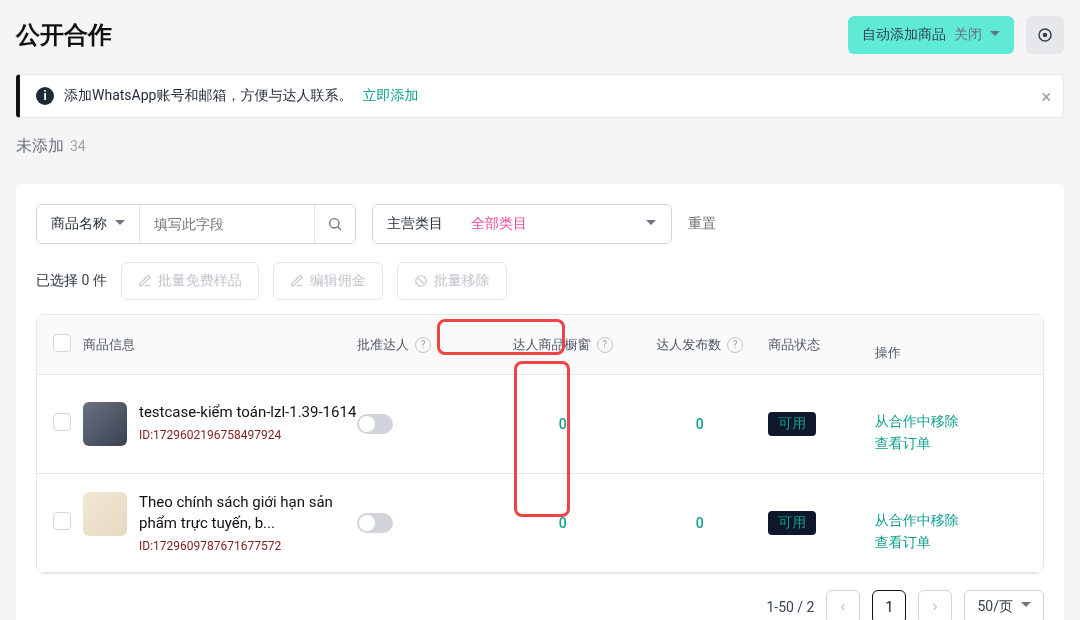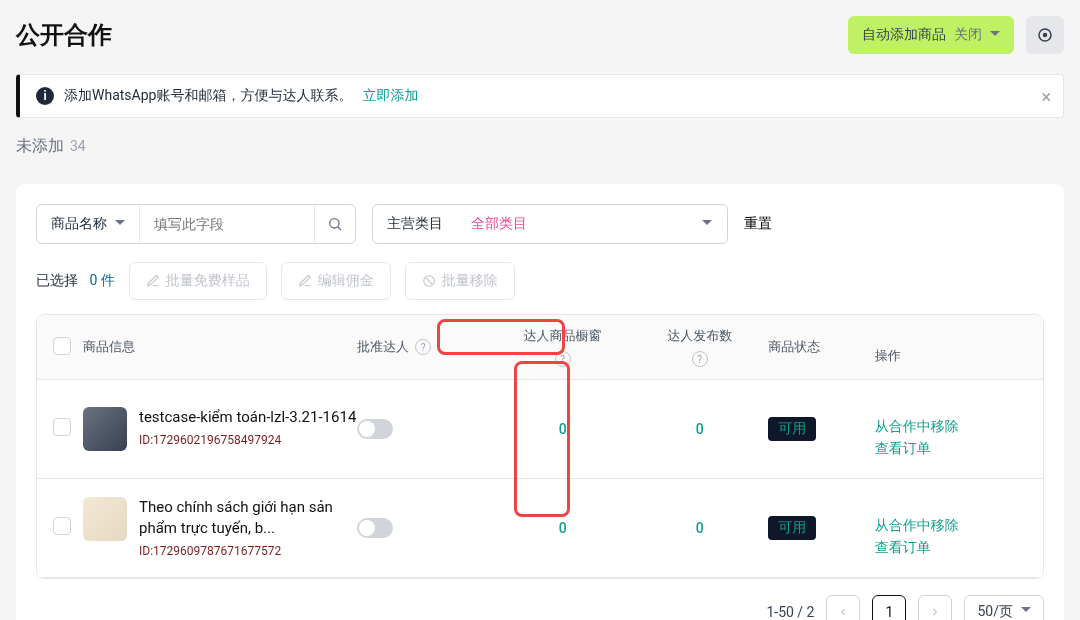--- a/index.html
+++ b/index.html
@@ -1,51 +1,51 @@
 <!DOCTYPE html>
 <html><head>
 <meta charset="utf-8">
 <style>
 * { box-sizing: border-box; margin: 0; padding: 0; }
 body { font-family: -apple-system, BlinkMacSystemFont, "Segoe UI", Roboto, "Helvetica Neue", Arial, sans-serif; background: #f5f5f5; color: #1f2937; font-size: 14px; width: 1080px; }
 .page { padding: 16px 16px 24px 16px; }
 .header-row { display: flex; align-items: center; justify-content: space-between; margin-bottom: 20px; }
 .page-title { font-size: 24px; font-weight: 600; color: #111; }
 .header-actions { display: flex; align-items: center; gap: 12px; }
-.header-chip { background: #bef264; border-radius: 6px; padding: 10px 14px; display: flex; align-items: center; gap: 8px; color: #374151; cursor: pointer; }
+.header-chip { background: #5eead4; border-radius: 6px; padding: 10px 14px; display: flex; align-items: center; gap: 8px; color: #374151; cursor: pointer; }
 .header-chip .muted { color: #6b7280; }
 .round-icon-btn { width: 38px; height: 38px; border-radius: 6px; background: #e5e7eb; display: flex; align-items: center; justify-content: center; cursor: pointer; }
 .alert { background: #fff; border: 1px solid #e5e7eb; border-left: 4px solid #111; border-radius: 4px; padding: 12px 16px; display: flex; align-items: center; gap: 10px; margin-bottom: 18px; position: relative; }
 .alert .info-icon { width: 18px; height: 18px; border-radius: 50%; background: #1f2937; color: #fff; display: inline-flex; align-items: center; justify-content: center; font-size: 12px; font-weight: 700; flex: none; }
 .alert a { color: #0F9F8F; text-decoration: none; cursor: pointer; }
 .alert .close { position: absolute; right: 12px; top: 50%; transform: translateY(-50%); color: #9ca3af; cursor: pointer; font-size: 18px; }
 .tabs { display: flex; gap: 24px; border-bottom: 1px solid transparent; margin-bottom: 16px; }
 .tab { display: flex; align-items: baseline; gap: 6px; padding-bottom: 10px; color: #6b7280; cursor: pointer; font-size: 16px; }
 .tab.active { color: #111; font-weight: 600; border-bottom: 3px solid #111; }
 .tab .count { color: #9ca3af; font-size: 14px; font-weight: 400; }
 .panel { background: #fff; border-radius: 8px; padding: 20px; }
 .filters { display: flex; align-items: center; gap: 16px; margin-bottom: 18px; flex-wrap: wrap; }
 .combo { display: flex; align-items: center; border: 1px solid #d1d5db; border-radius: 6px; height: 40px; overflow: hidden; }
 .combo .seg { padding: 0 14px; display: flex; align-items: center; gap: 8px; height: 100%; }
 .combo .divider { width: 1px; height: 100%; background: #e5e7eb; }
 .combo input { border: none; outline: none; font-size: 14px; height: 100%; background: transparent; }
 .combo .icon-btn { width: 40px; display: flex; align-items: center; justify-content: center; cursor: pointer; color: #6b7280; }
 .chev::after { content: ""; display: inline-block; border: 5px solid transparent; border-top-color: #6b7280; margin-top: 4px; }
-.reset { color: #000000; cursor: pointer; }
+.reset { color: #737373; cursor: pointer; }
 .batch-row { display: flex; align-items: center; gap: 14px; margin-bottom: 14px; }
-.selected-label .zero { color: #0369a1; margin-left: 8px; }
+.selected-label .zero { color: #404040; }
 .ghost-btn { border: 1px solid #e5e7eb; background: #fff; color: #c0c4cc; border-radius: 6px; padding: 9px 16px; display: inline-flex; align-items: center; gap: 6px; cursor: not-allowed; font-size: 14px; }
 .table-wrap { border: 1px solid #e5e7eb; border-radius: 8px; overflow: hidden; }
 .thead { display: flex; align-items: center; background: #fafafa; border-bottom: 1px solid #e5e7eb; padding: 12px 16px; font-size: 13px; color: #4b5563; }
 .row { display: flex; align-items: center; padding: 18px 16px; border-bottom: 1px solid #e5e7eb; background: #fff; }
 .row:last-child { border-bottom: none; }
 .col-check { width: 30px; flex: none; }
 .col-product { flex: 1.8; display: flex; align-items: flex-start; gap: 12px; min-width: 0; }
 .col-mid { flex: 0.9; display: flex; align-items: center; gap: 6px; }
-.col-mid.center { justify-content: center; flex-direction: column; }
+.col-mid.center { justify-content: center; }
 .col-status { flex: 0.7; }
 .col-actions { flex: 1; margin-top: 17px; }
 .q-icon { width: 16px; height: 16px; border: 1px solid #c0c4cc; border-radius: 50%; display: inline-flex; align-items: center; justify-content: center; font-size: 10px; color: #9ca3af; }
 .checkbox { width: 18px; height: 18px; border: 1.5px solid #d1d5db; border-radius: 4px; background: #fff; cursor: pointer; display: inline-block; }
 .thumb { width: 44px; height: 44px; border-radius: 6px; background: linear-gradient(135deg,#6b7280,#374151); flex: none; }
 .thumb.light { background: linear-gradient(135deg,#f3e8d6,#e6d9c2); }
 .prod-name { font-size: 15px; color: #111; line-height: 1.35; display: -webkit-box; -webkit-line-clamp: 2; -webkit-box-orient: vertical; overflow: hidden; }
 .prod-id { font-size: 12px; color: #7f1d1d; margin-top: 6px; }
 .toggle { width: 36px; height: 20px; border-radius: 999px; background: #d1d5db; position: relative; cursor: pointer; }
 .toggle::after { content: ""; position: absolute; top: 2px; left: 2px; width: 16px; height: 16px; border-radius: 50%; background: #fff; }
@@ -107,21 +107,21 @@
         </div>
         <div class="divider"></div>
         <div class="icon-btn">
           <svg width="16" height="16" viewBox="0 0 24 24" fill="none" stroke="currentColor" stroke-width="2">
               <circle cx="11" cy="11" r="7"></circle>
               <line x1="21" y1="21" x2="16.5" y2="16.5"></line>
             </svg>
         </div>
       </div>
 
-      <div class="combo" style="width:356px;">
+      <div class="combo" style="width:300px;">
         <div class="seg">
           <span>主营类目</span>
         </div>
         <div class="seg" style="flex:1;">
           <span style="color:#ec4899;">全部类目</span>
         </div>
         <div class="icon-btn">
           <span class="chev"></span>
         </div>
       </div>
@@ -176,21 +176,21 @@
           </div>
         <div class="col-status"><span>商品状态</span></div>
         <div class="col-actions"><span>操作</span></div>
       </div>
 
       <div class="row">
         <div class="col-check"><span class="checkbox"></span></div>
         <div class="col-product">
           <div class="thumb"></div>
           <div style="min-width:0;">
-            <div class="prod-name">testcase-kiểm toán-lzl-3.21-1614</div>
+            <div class="prod-name">testcase-kiểm toán-lzl-1.39-1614</div>
             <div class="prod-id">ID:1729602196758497924</div>
           </div>
         </div>
         <div class="col-mid">
             <div class="toggle"></div>
           </div>
         <div class="col-mid center">
             <span class="link-num">0</span>
           </div>
         <div class="col-mid center">

